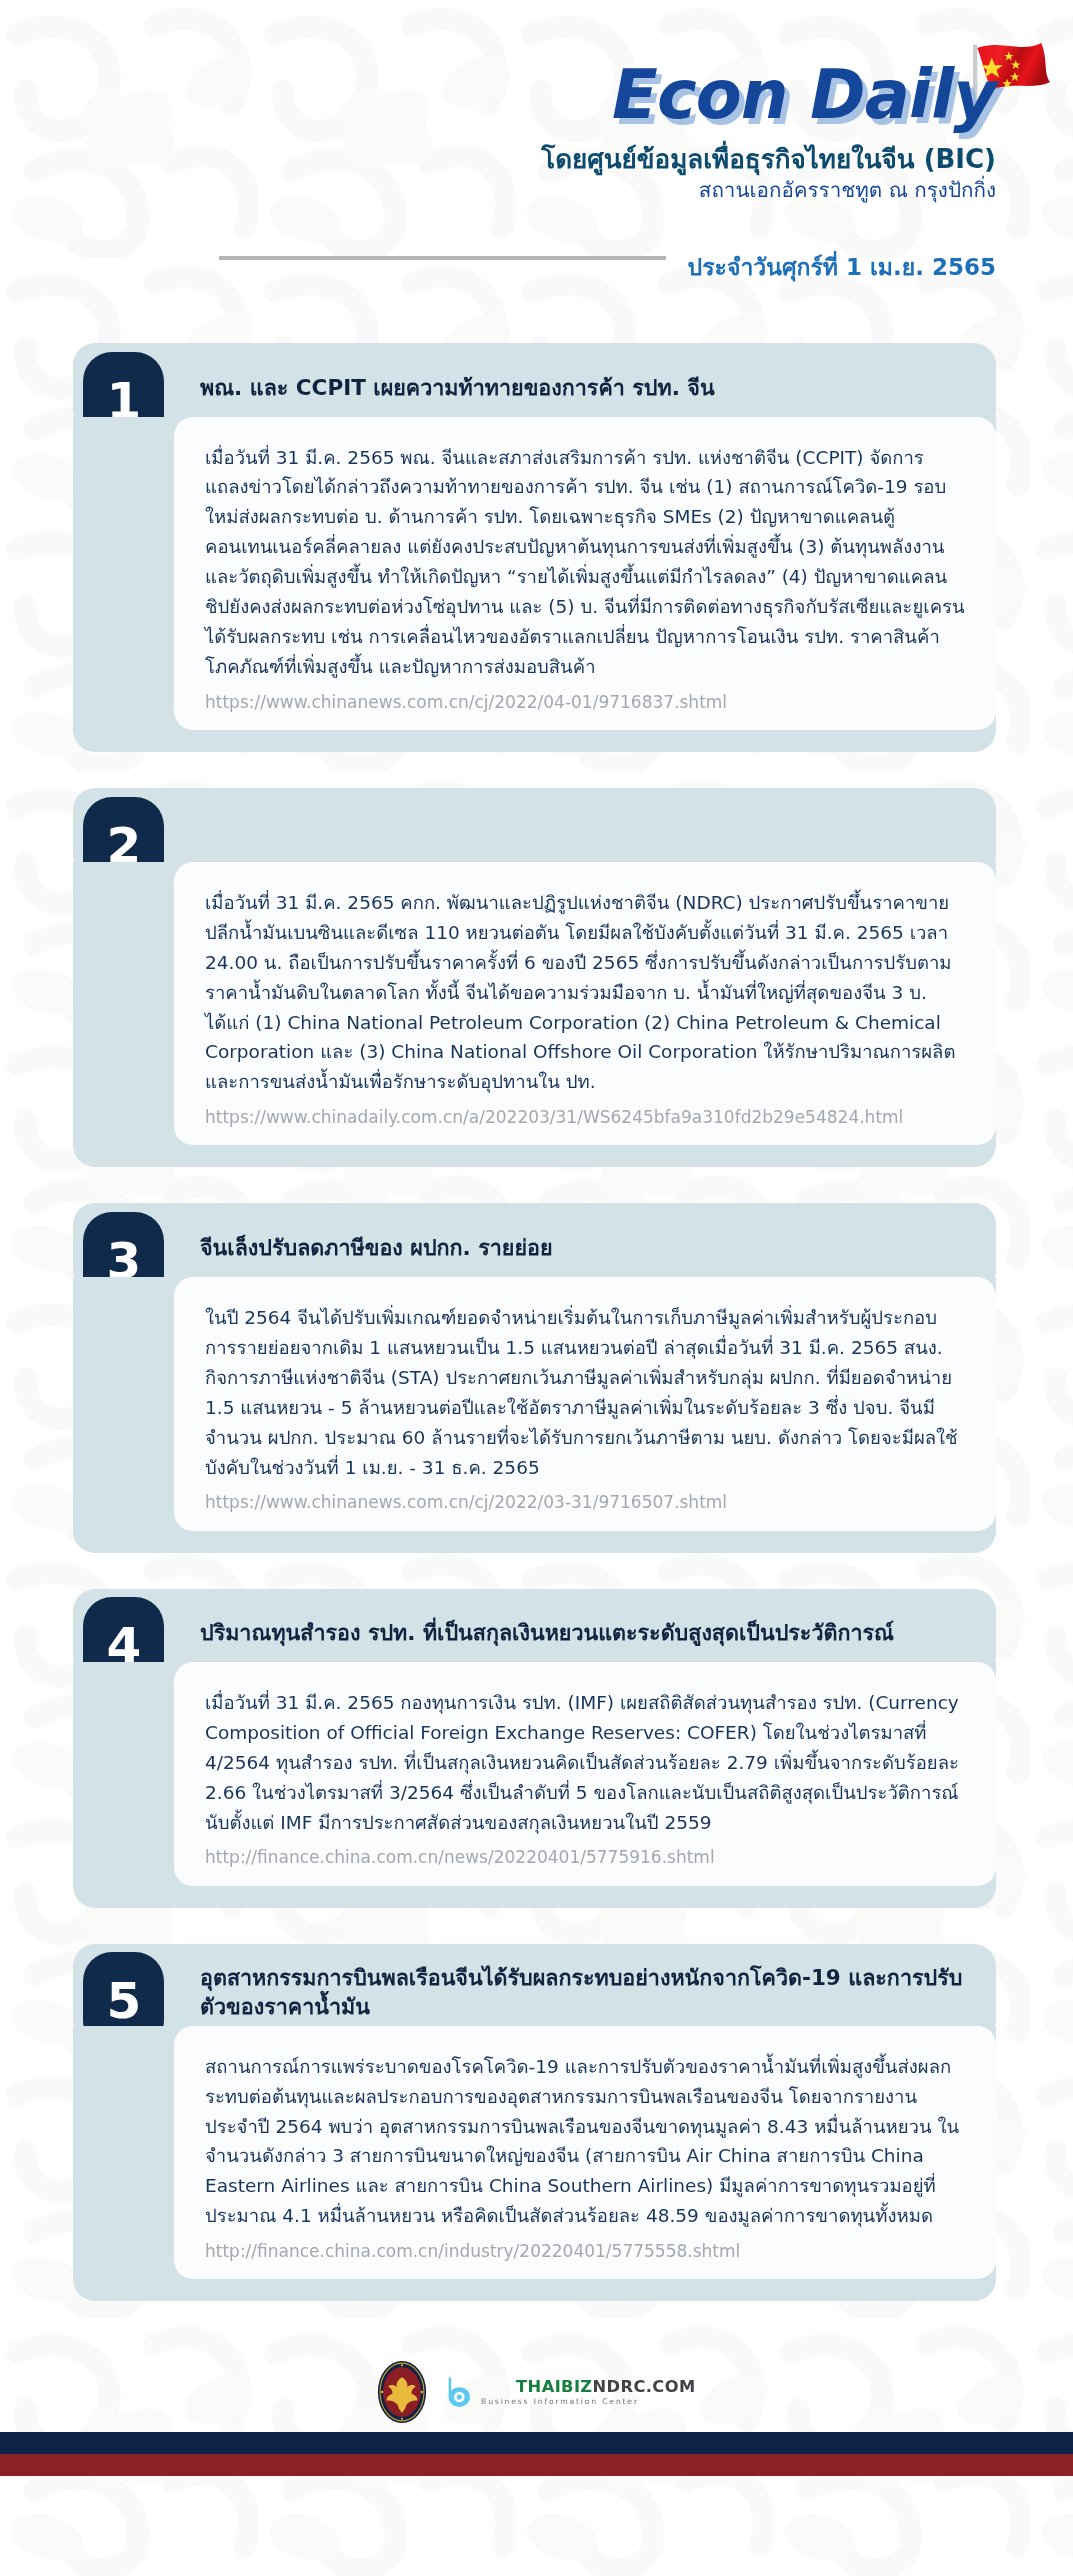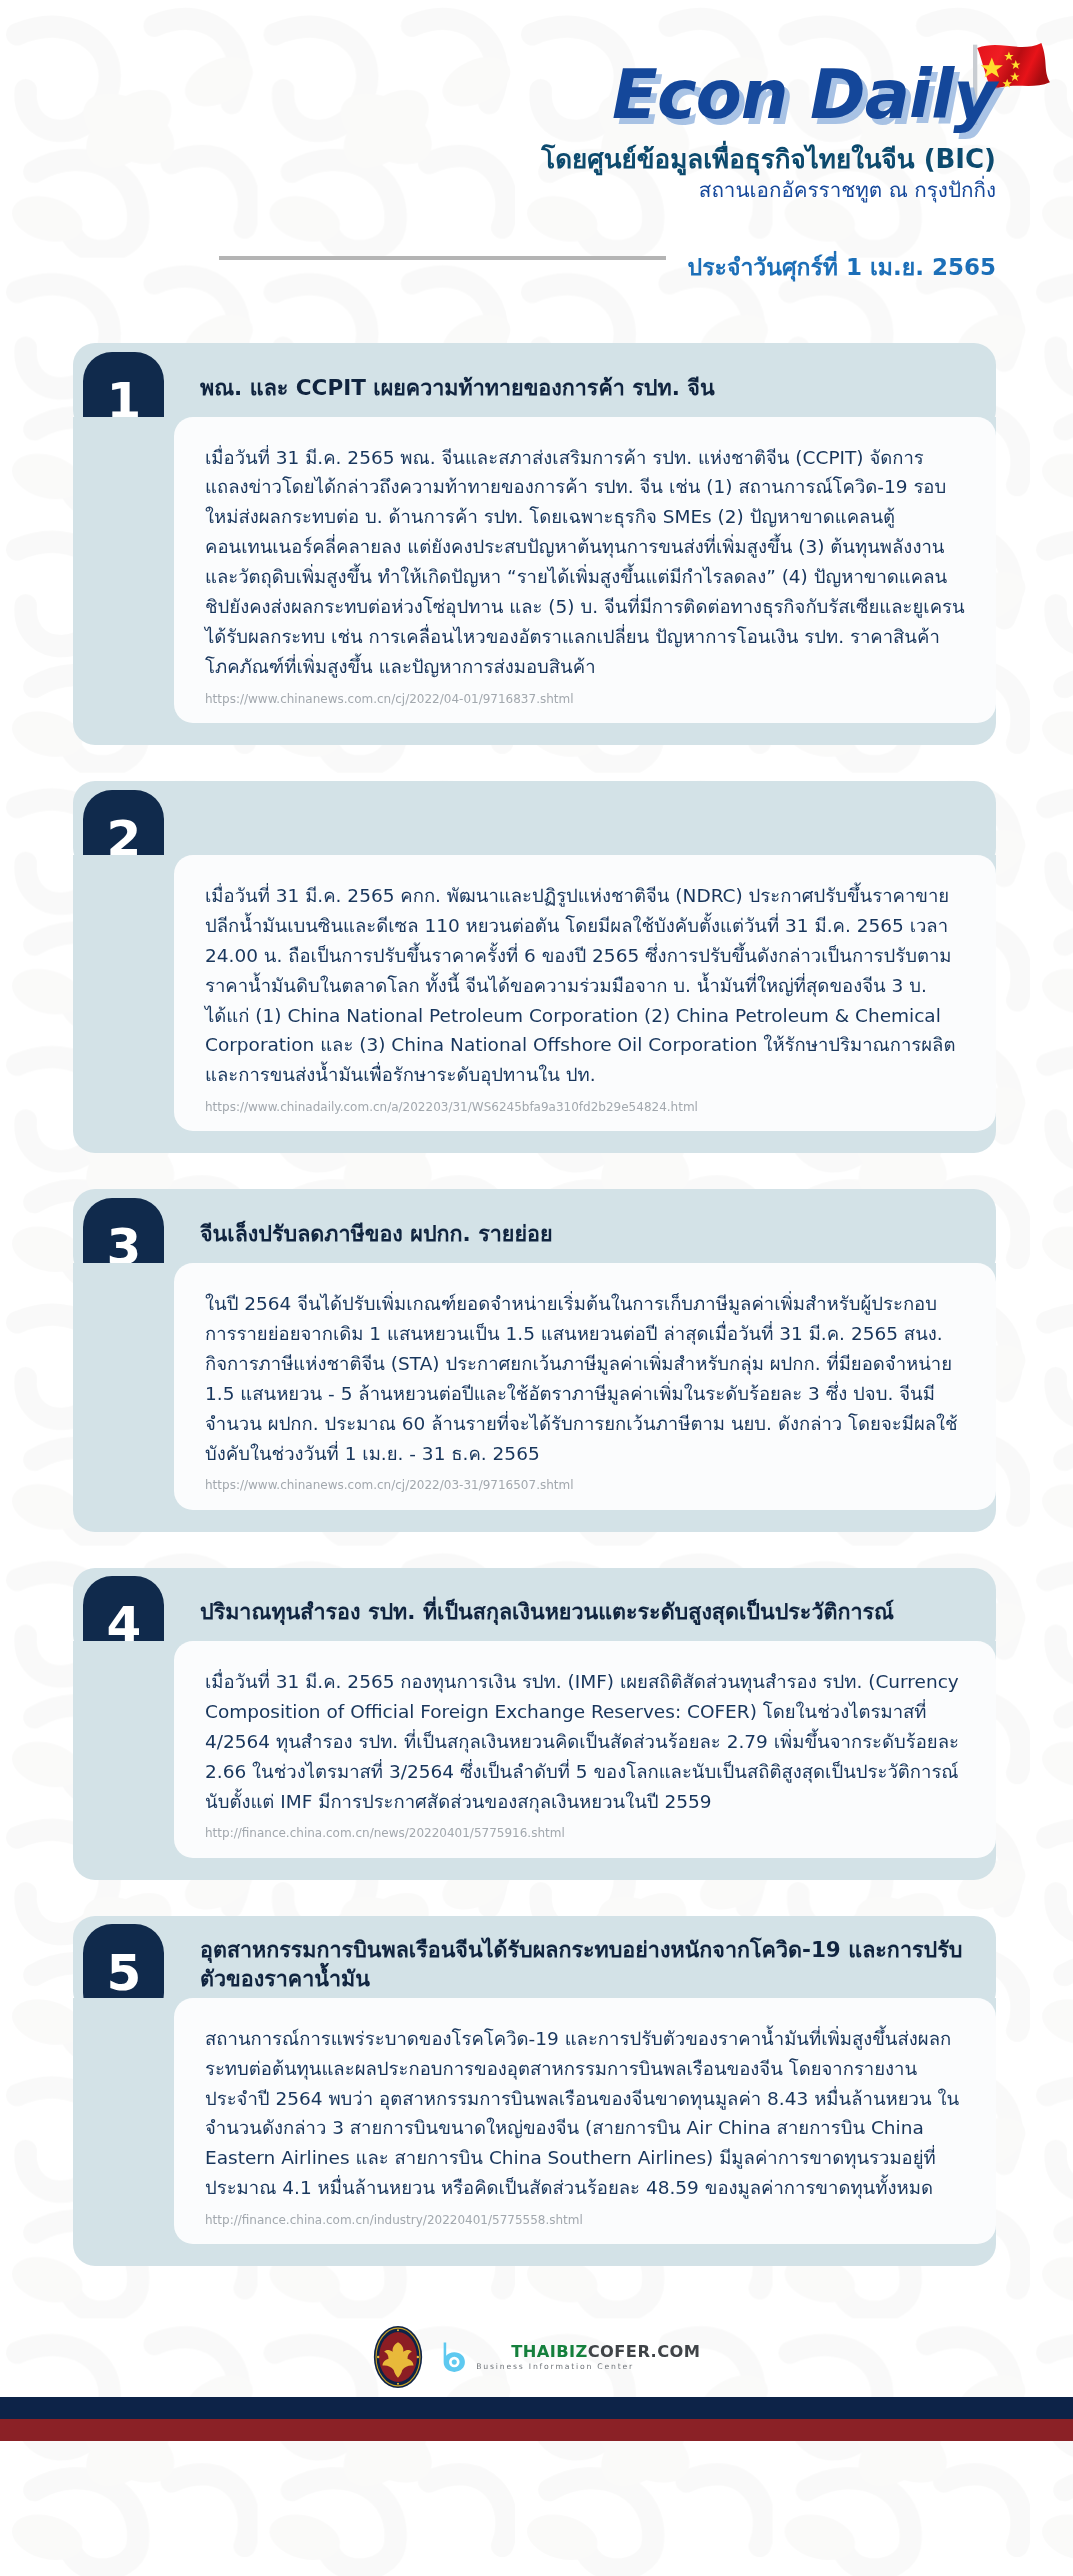--- a/index.html
+++ b/index.html
@@ -178,21 +178,21 @@
 
   .card-text {
     font-size: 18.5px;
     line-height: 1.62;
     color: #18365c;
     font-weight: normal;
   }
 
   .card-source {
     margin-top: 8.6px;
-    font-size: 12px;
+    font-size: 17px;
     color: #a2a8ae;
     word-break: break-all;
     line-height: 1.4;
   }
 
   
   .footer {
     position: relative;
     width: 1073px;
     padding-top: 15.5px;
@@ -416,21 +416,21 @@
         <div class="tbc-mark">
           <svg viewBox="0 0 40 40" width="34" height="34" xmlns="http://www.w3.org/2000/svg">
             <path d="M9 3 L9 26 C 9 33, 14.5 37.5, 21.5 37.5 C 28.5 37.5, 34 33, 34 26
                      C 34 19, 28.5 14.5, 21.5 14.5 C 17.5 14.5, 14.2 16, 12 18.5 L12 3 Z" fill="#5ec9f0"></path>
             <circle cx="21.5" cy="26" r="6.2" fill="#ffffff"></circle>
             <circle cx="21.5" cy="26" r="3" fill="#5ec9f0"></circle>
           </svg>
         </div>
         <div class="tbc-text">
           <div class="tbc-title">
-            <span class="t1">THAIBIZ</span><span class="t2">COFER.COM</span>
+            <span class="t1">THAIBIZ</span><span class="t2">NDRC.COM</span>
           </div>
           <div class="tbc-sub">Business Information Center</div>
         </div>
       </div>
 
     </div>
 
     <div class="bar-navy"></div>
     <div class="bar-red"></div>
   </div>

